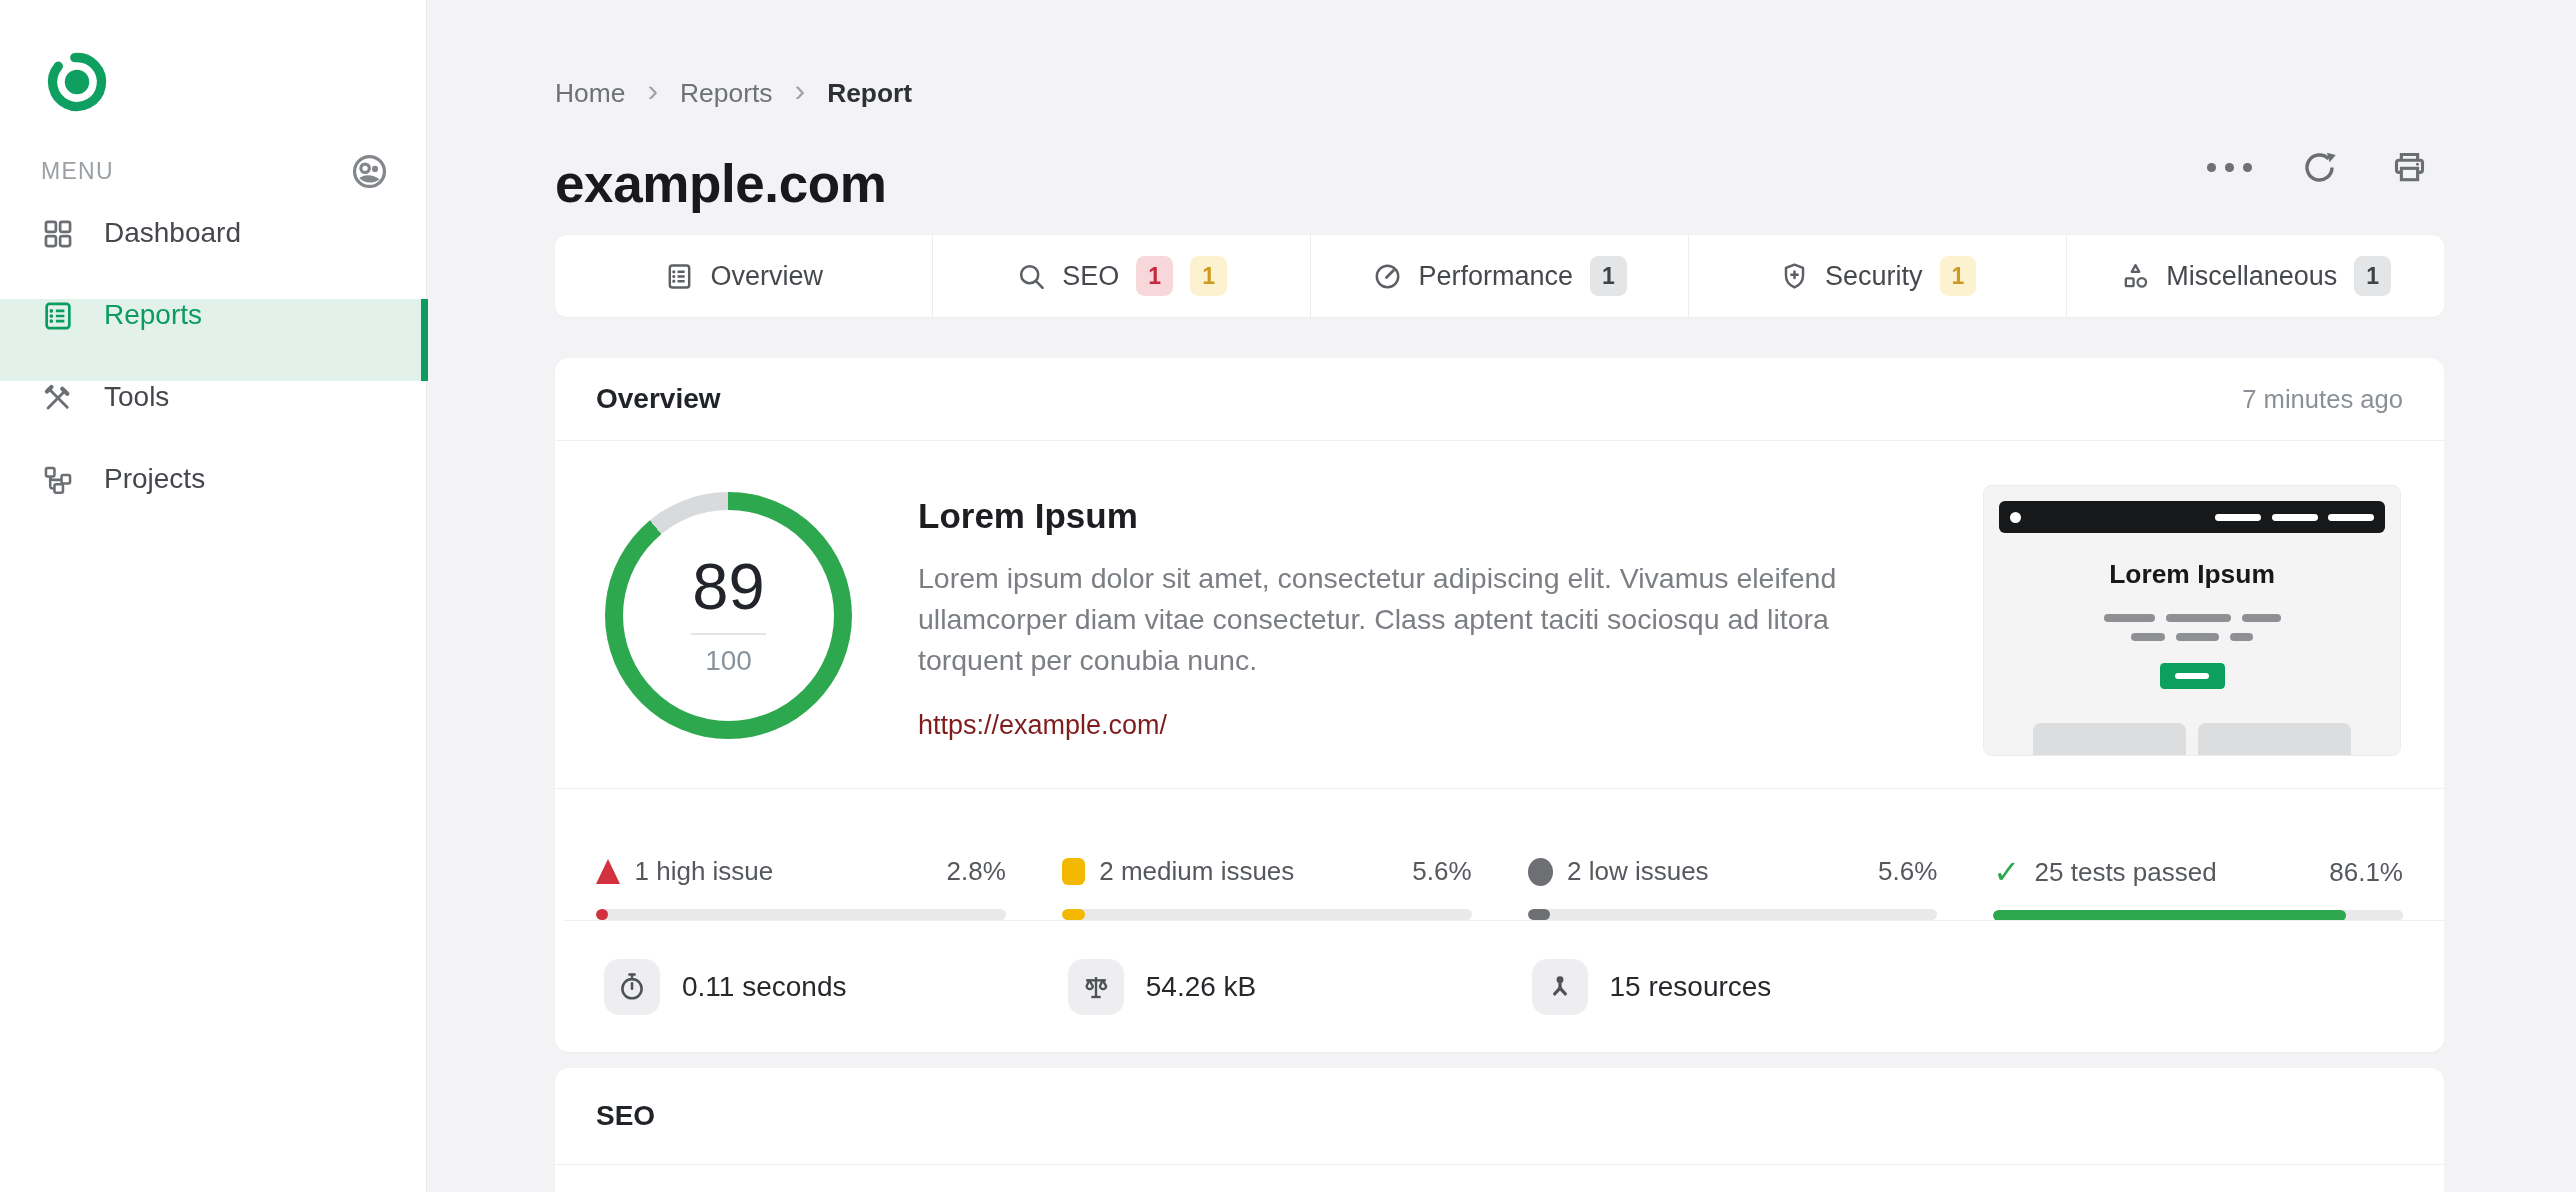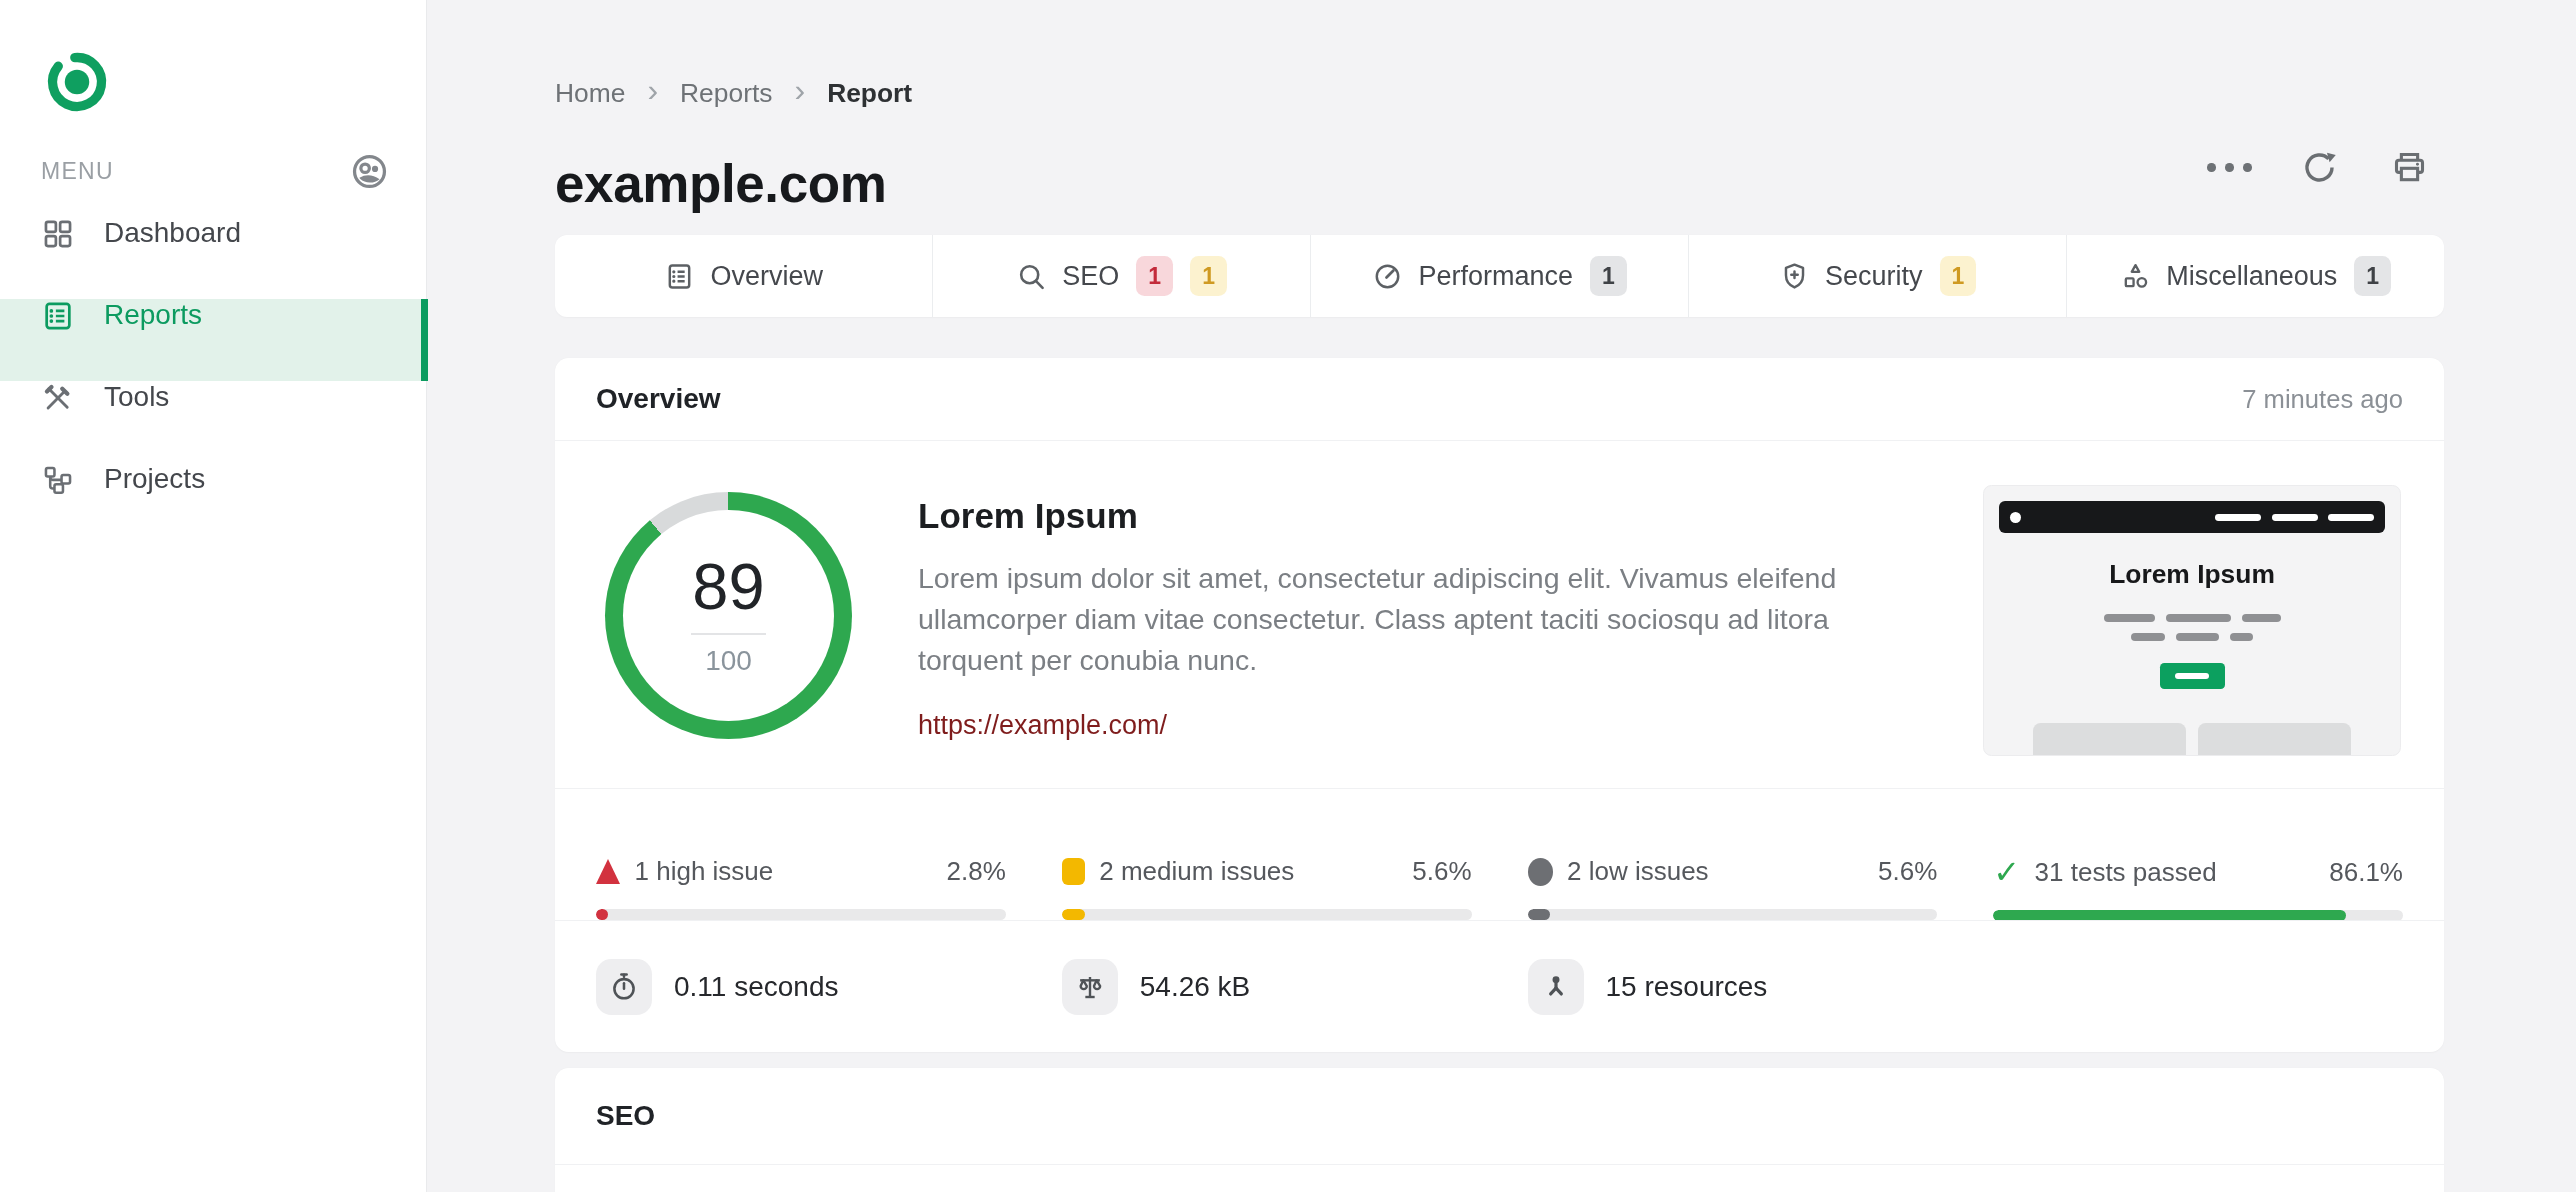--- a/index.html
+++ b/index.html
@@ -82,21 +82,21 @@
   .sev-low { width:25px; height:28px; background:#6d6f73; border-radius:50%; }
   .sev-passed { color:#2ea84f; font-size:32px; font-weight:700; line-height:1; }
   .sev-passed::before { content:"✓"; }
   .stat-bar { margin-top:22px; height:11px; background:#e9e9ea; border-radius:6px; overflow:hidden; }
   .stat-fill { height:100%; border-radius:6px; min-width:12px; }
   .fill-high { background:#d2323f; }
   .fill-medium { background:#f3b800; }
   .fill-low { background:#6d6f73; }
   .fill-passed { background:#2ea84f; }
 
-  .metrics { position:absolute; left:0; right:0; top:562px; height:132px; border-top:1.7px solid #f0f1f3; padding:0 41px; display:grid; grid-template-columns:repeat(4,1fr); column-gap:56px; align-items:center; }
+  .metrics { position:absolute; left:8px; right:0; top:562px; height:132px; border-top:1.7px solid #f0f1f3; padding:0 41px; display:grid; grid-template-columns:repeat(4,1fr); column-gap:56px; align-items:center; }
   .metric { display:flex; align-items:center; gap:22px; }
   .m-icon { width:56px; height:56px; border-radius:15.3px; background:#eeeef0; display:flex; align-items:center; justify-content:center; color:#4f5357; flex:0 0 auto; }
   .m-icon svg { width:32px; height:32px; }
   .m-label { font-size:28px; color:#26282c; font-weight:500; }
 
   
   .seo-card { position:absolute; left:555px; top:1068px; width:1889px; height:125px; background:#fff; border-radius:13.6px 13.6px 0 0; box-shadow:0 0.9px 1.7px rgba(0,0,0,0.03); }
   .seo-head { height:97px; border-bottom:1.7px solid #f0f1f3; display:flex; align-items:center; padding:0 41px; font-size:28px; font-weight:700; color:#202327; }
 
   
@@ -341,21 +341,21 @@
           <span>5.6%</span>
         </div>
         <div class="stat-bar">
             <div class="stat-fill fill-low" style="width: 5.6%;"></div>
           </div>
       </div>
       <div class="stat">
         <div class="stat-head">
           <span class="stat-lbl">
             <span class="sev sev-passed"></span>
-            <span>31 tests passed</span>
+            <span>25 tests passed</span>
           </span>
           <span>86.1%</span>
         </div>
         <div class="stat-bar">
             <div class="stat-fill fill-passed" style="width: 86.1%;"></div>
           </div>
       </div>
     </div>
 
     <div class="metrics">

